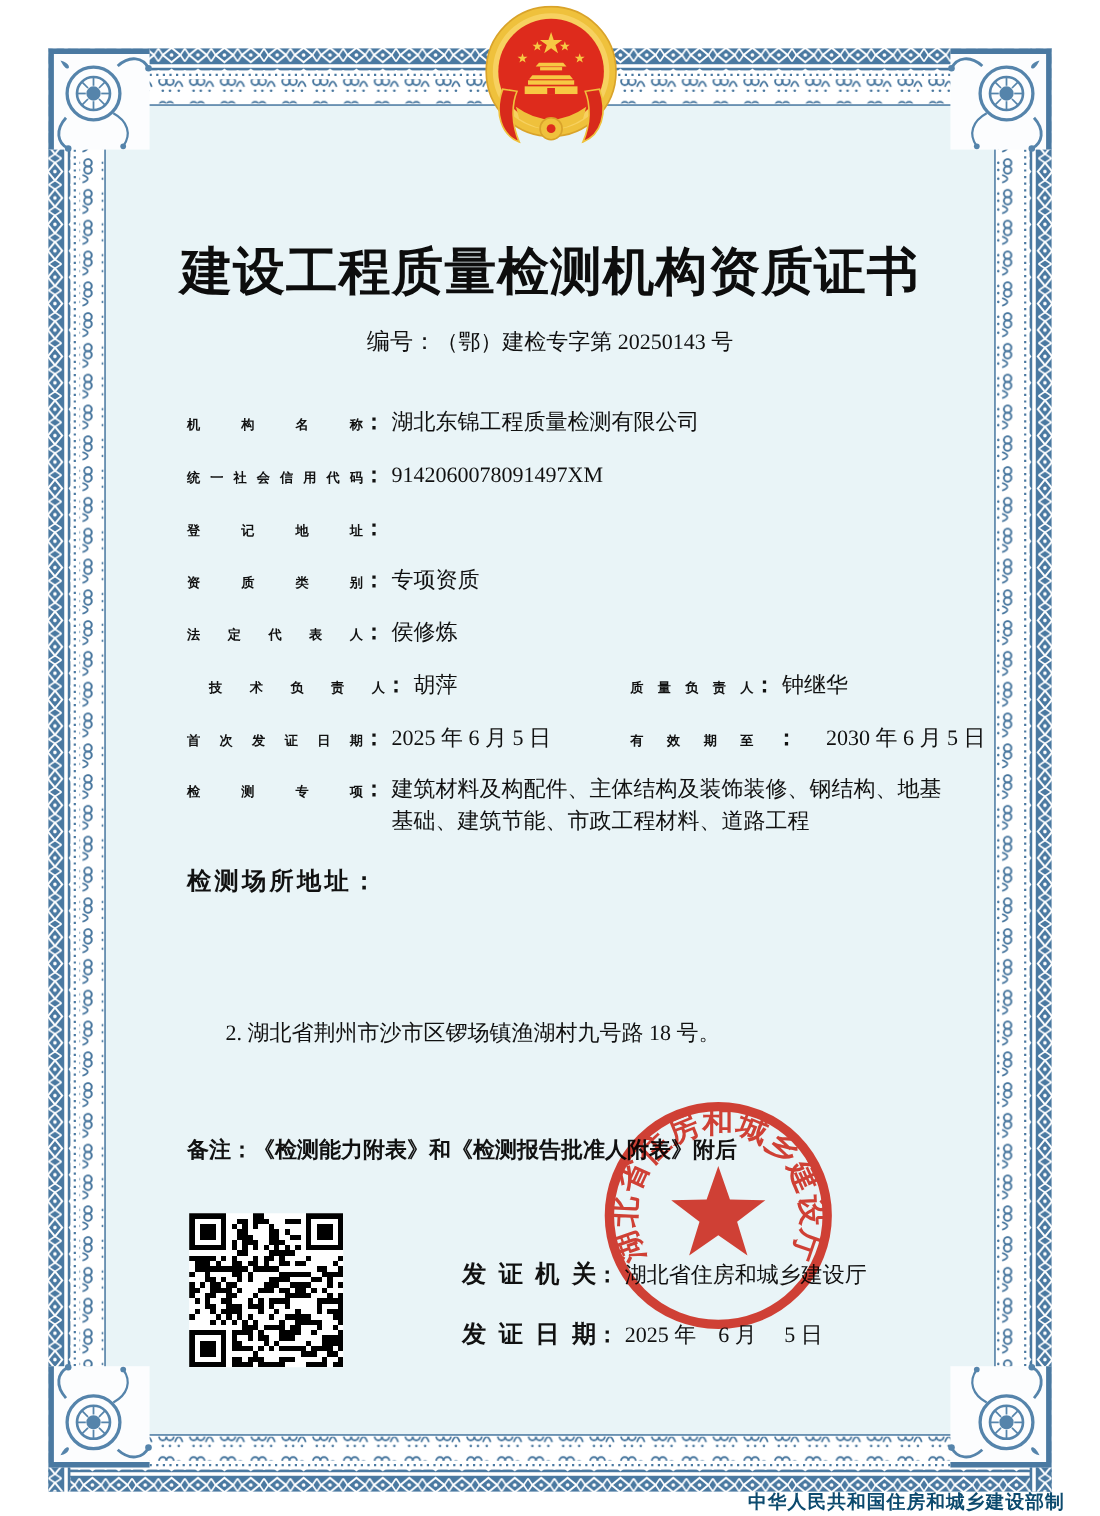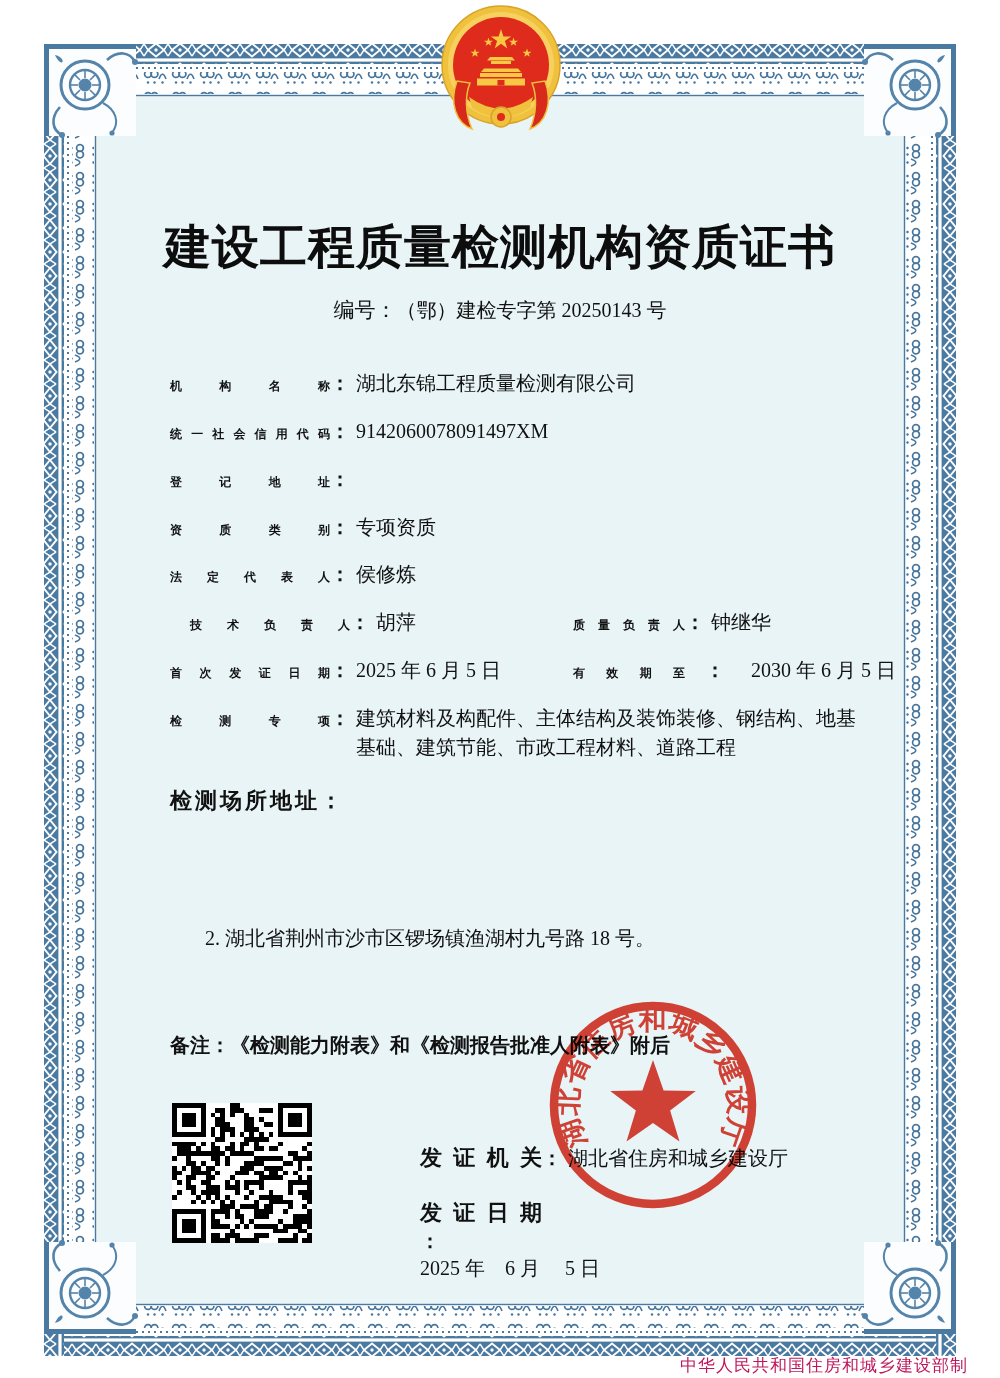--- a/index.html
+++ b/index.html
@@ -17,21 +17,21 @@
   .flabel{display:inline-block;width:160px;font-weight:bold;font-size:12px;
           text-align:justify;text-align-last:justify;white-space:nowrap;}
   .flabel.w112{width:112px;}
   .flabel.w122{width:122px;font-size:22px;}
   .colon{font-weight:bold;font-size:20px;margin-right:6px;}
   .fval{font-family:"Liberation Serif",serif;font-size:20px;white-space:nowrap;}
   .fval.wrap{white-space:normal;width:515px;line-height:29px;}
   .sites-h{font-weight:bold;font-size:22px;letter-spacing:3px;}
   .site-item{font-family:"Liberation Serif",serif;font-size:20px;}
   .remark{font-weight:bold;font-size:20px;}
-  .footer-note{font-size:17px;font-weight:400;color:#be185d;letter-spacing:1px;}
+  .footer-note{font-size:17px;font-weight:700;color:#0c4a6e;letter-spacing:1px;}
   .stamp{mix-blend-mode:multiply;opacity:.88;}
 </style>
 </head>
 <body>
 
 <div class="page">
 
   <svg class="layer" width="1000" height="1378" aria-hidden="true">
     <defs>
       <pattern id="patOH" width="24" height="20" patternUnits="userSpaceOnUse">
@@ -638,21 +638,21 @@
       <rect x="130.34" y="135.17" width="4.83" height="4.83" fill="#000"></rect>
       <rect x="135.17" y="135.17" width="4.83" height="4.83" fill="#000"></rect>
     </svg>
 
   <div class="frow" style="left:420px;top:1143px;">
     <span class="flabel w122">发证机关</span>
     <span class="colon">：</span>
     <span class="fval">湖北省住房和城乡建设厅</span>
   </div>
 
-  <div class="frow" style="left:420px;top:1198px;flex-direction:column;">
+  <div class="frow" style="left:420px;top:1198px;">
     <span class="flabel w122">发证日期</span>
     <span class="colon">：</span>
     <span class="fval">2025 年　6 月　 5 日</span>
   </div>
 
   <svg class="abs stamp" style="left:543px;top:995px;" width="220" height="220" viewBox="-110 -110 220 220" aria-hidden="true">
     <circle cx="0" cy="0" r="99" fill="none" stroke="#e0291a" stroke-width="8.5"></circle>
     <path d="M0 -45 L10.6 -14.6 L42.8 -13.9 L17.1 5.6 L26.5 36.4 L0 18 L-26.5 36.4 L-17.1 5.6 L-42.8 -13.9 L-10.6 -14.6 Z" fill="#e0291a"></path>
     <defs>
       <path id="stampArc" d="M -65.8 38 A 76 76 0 1 1 65.8 38" fill="none"></path>

